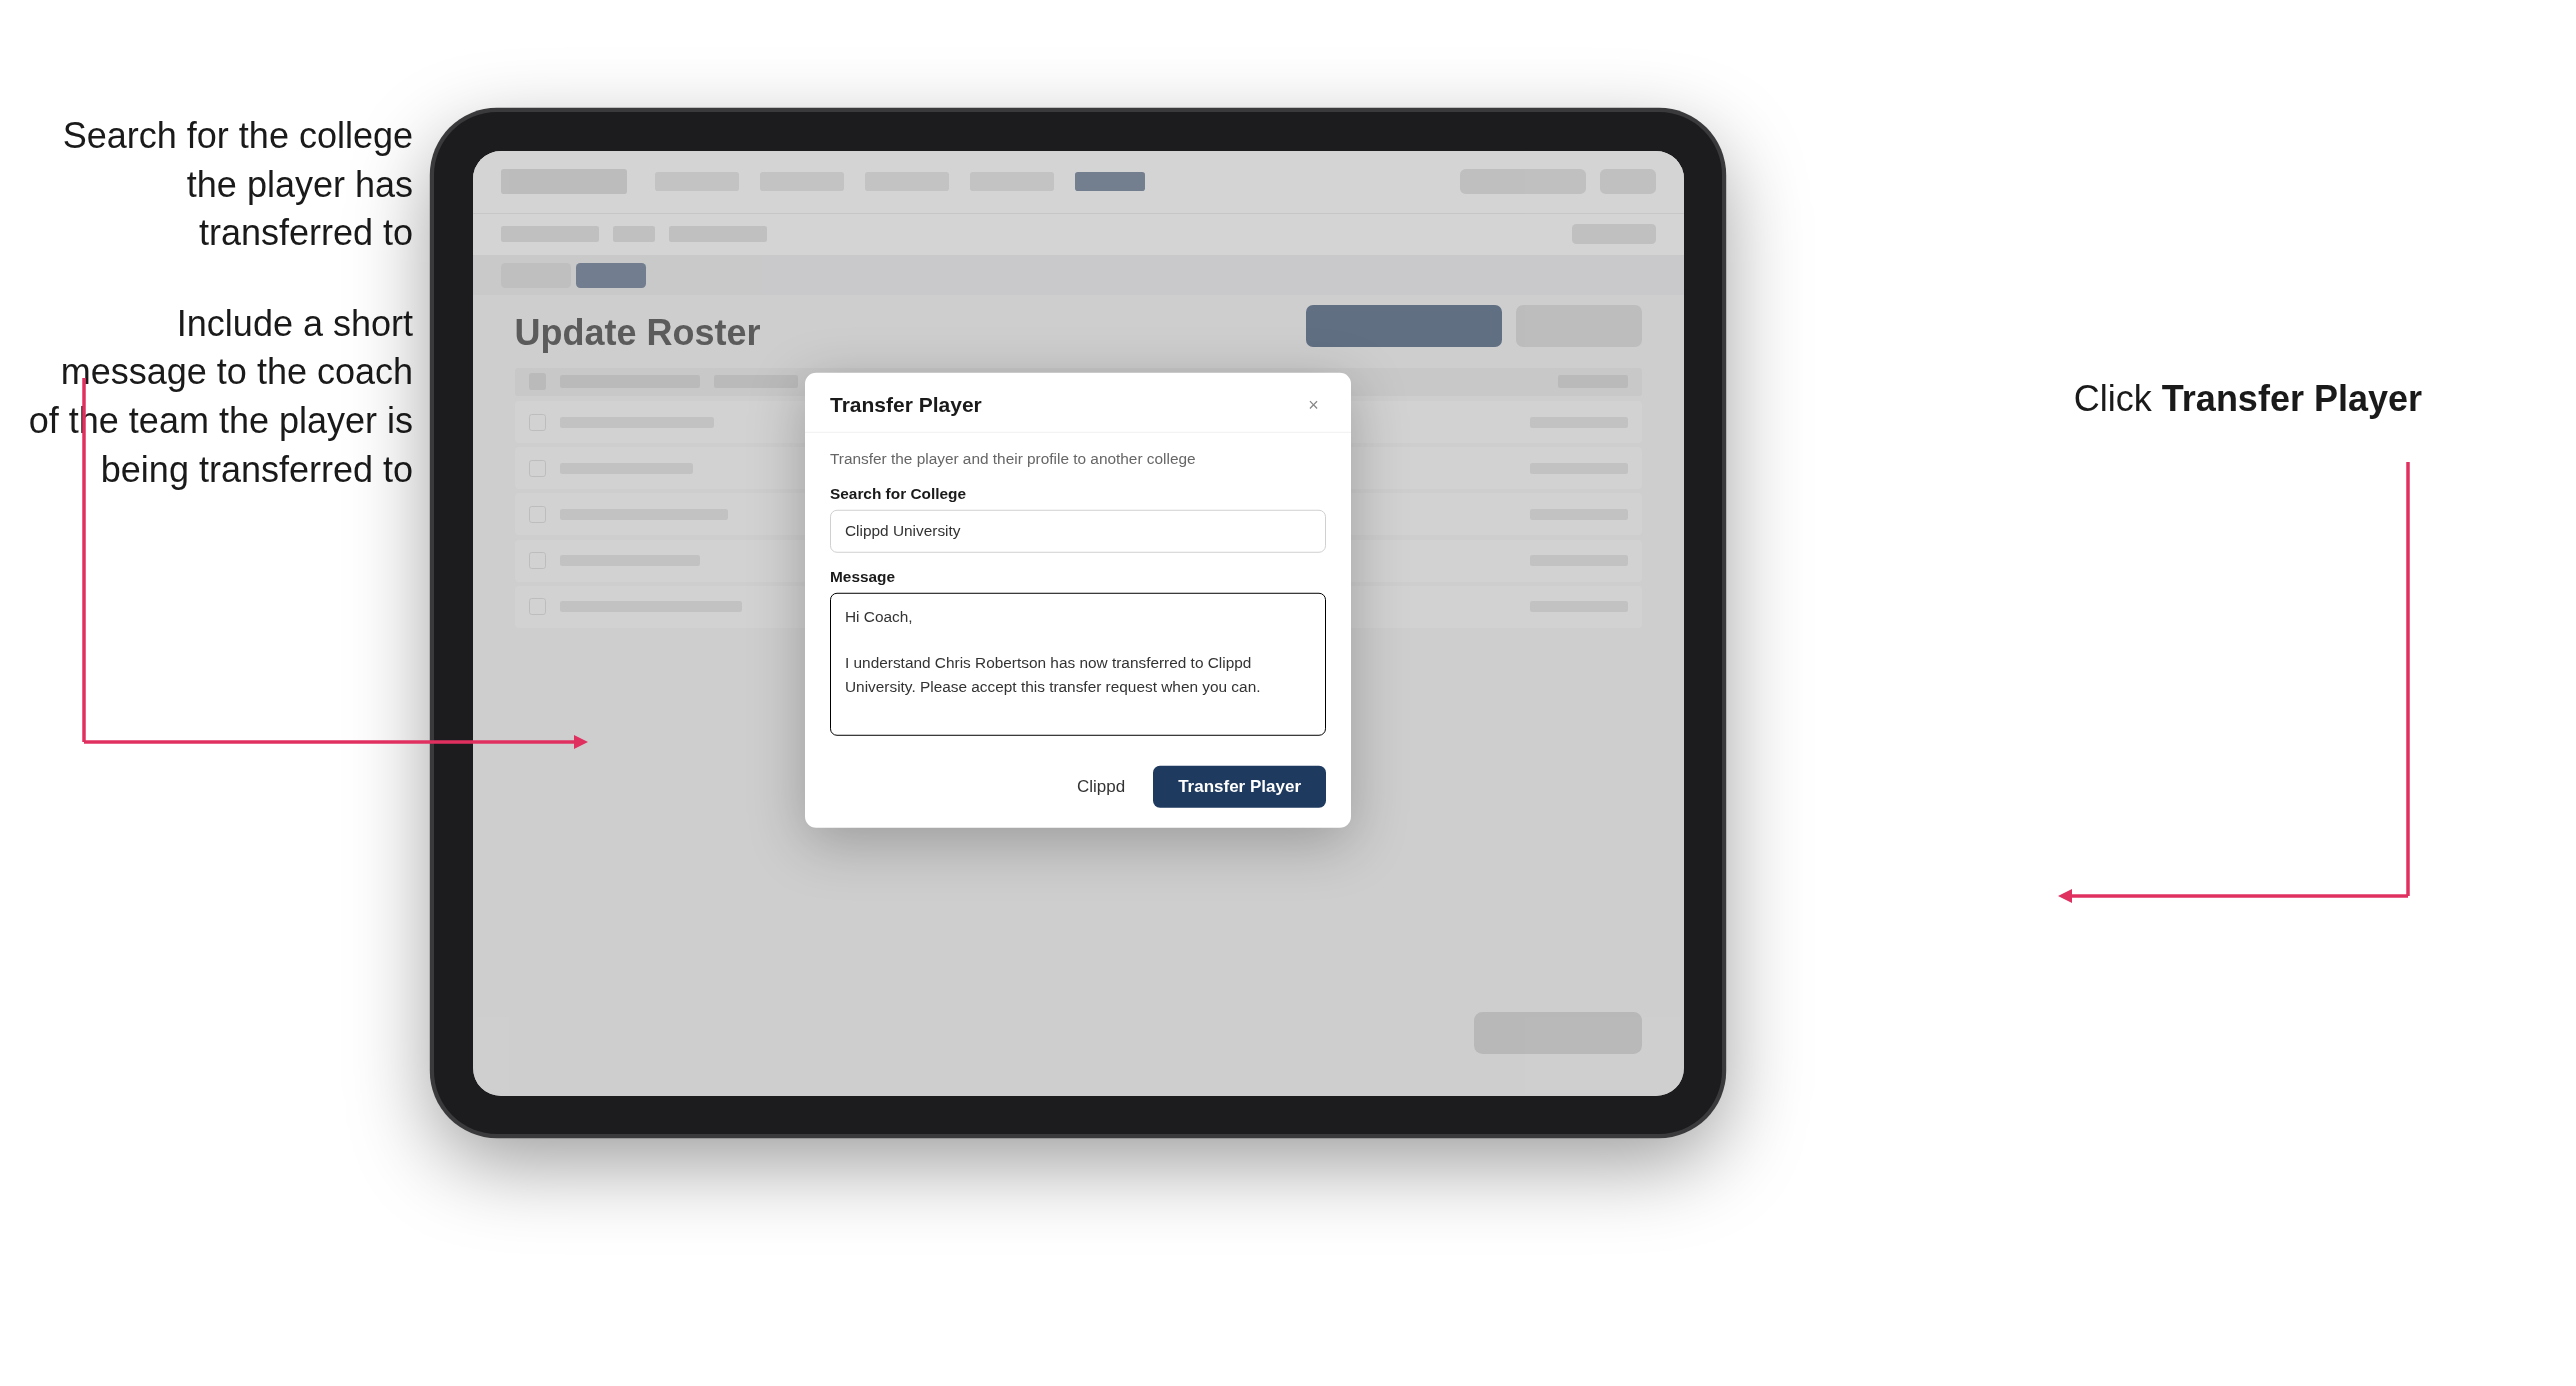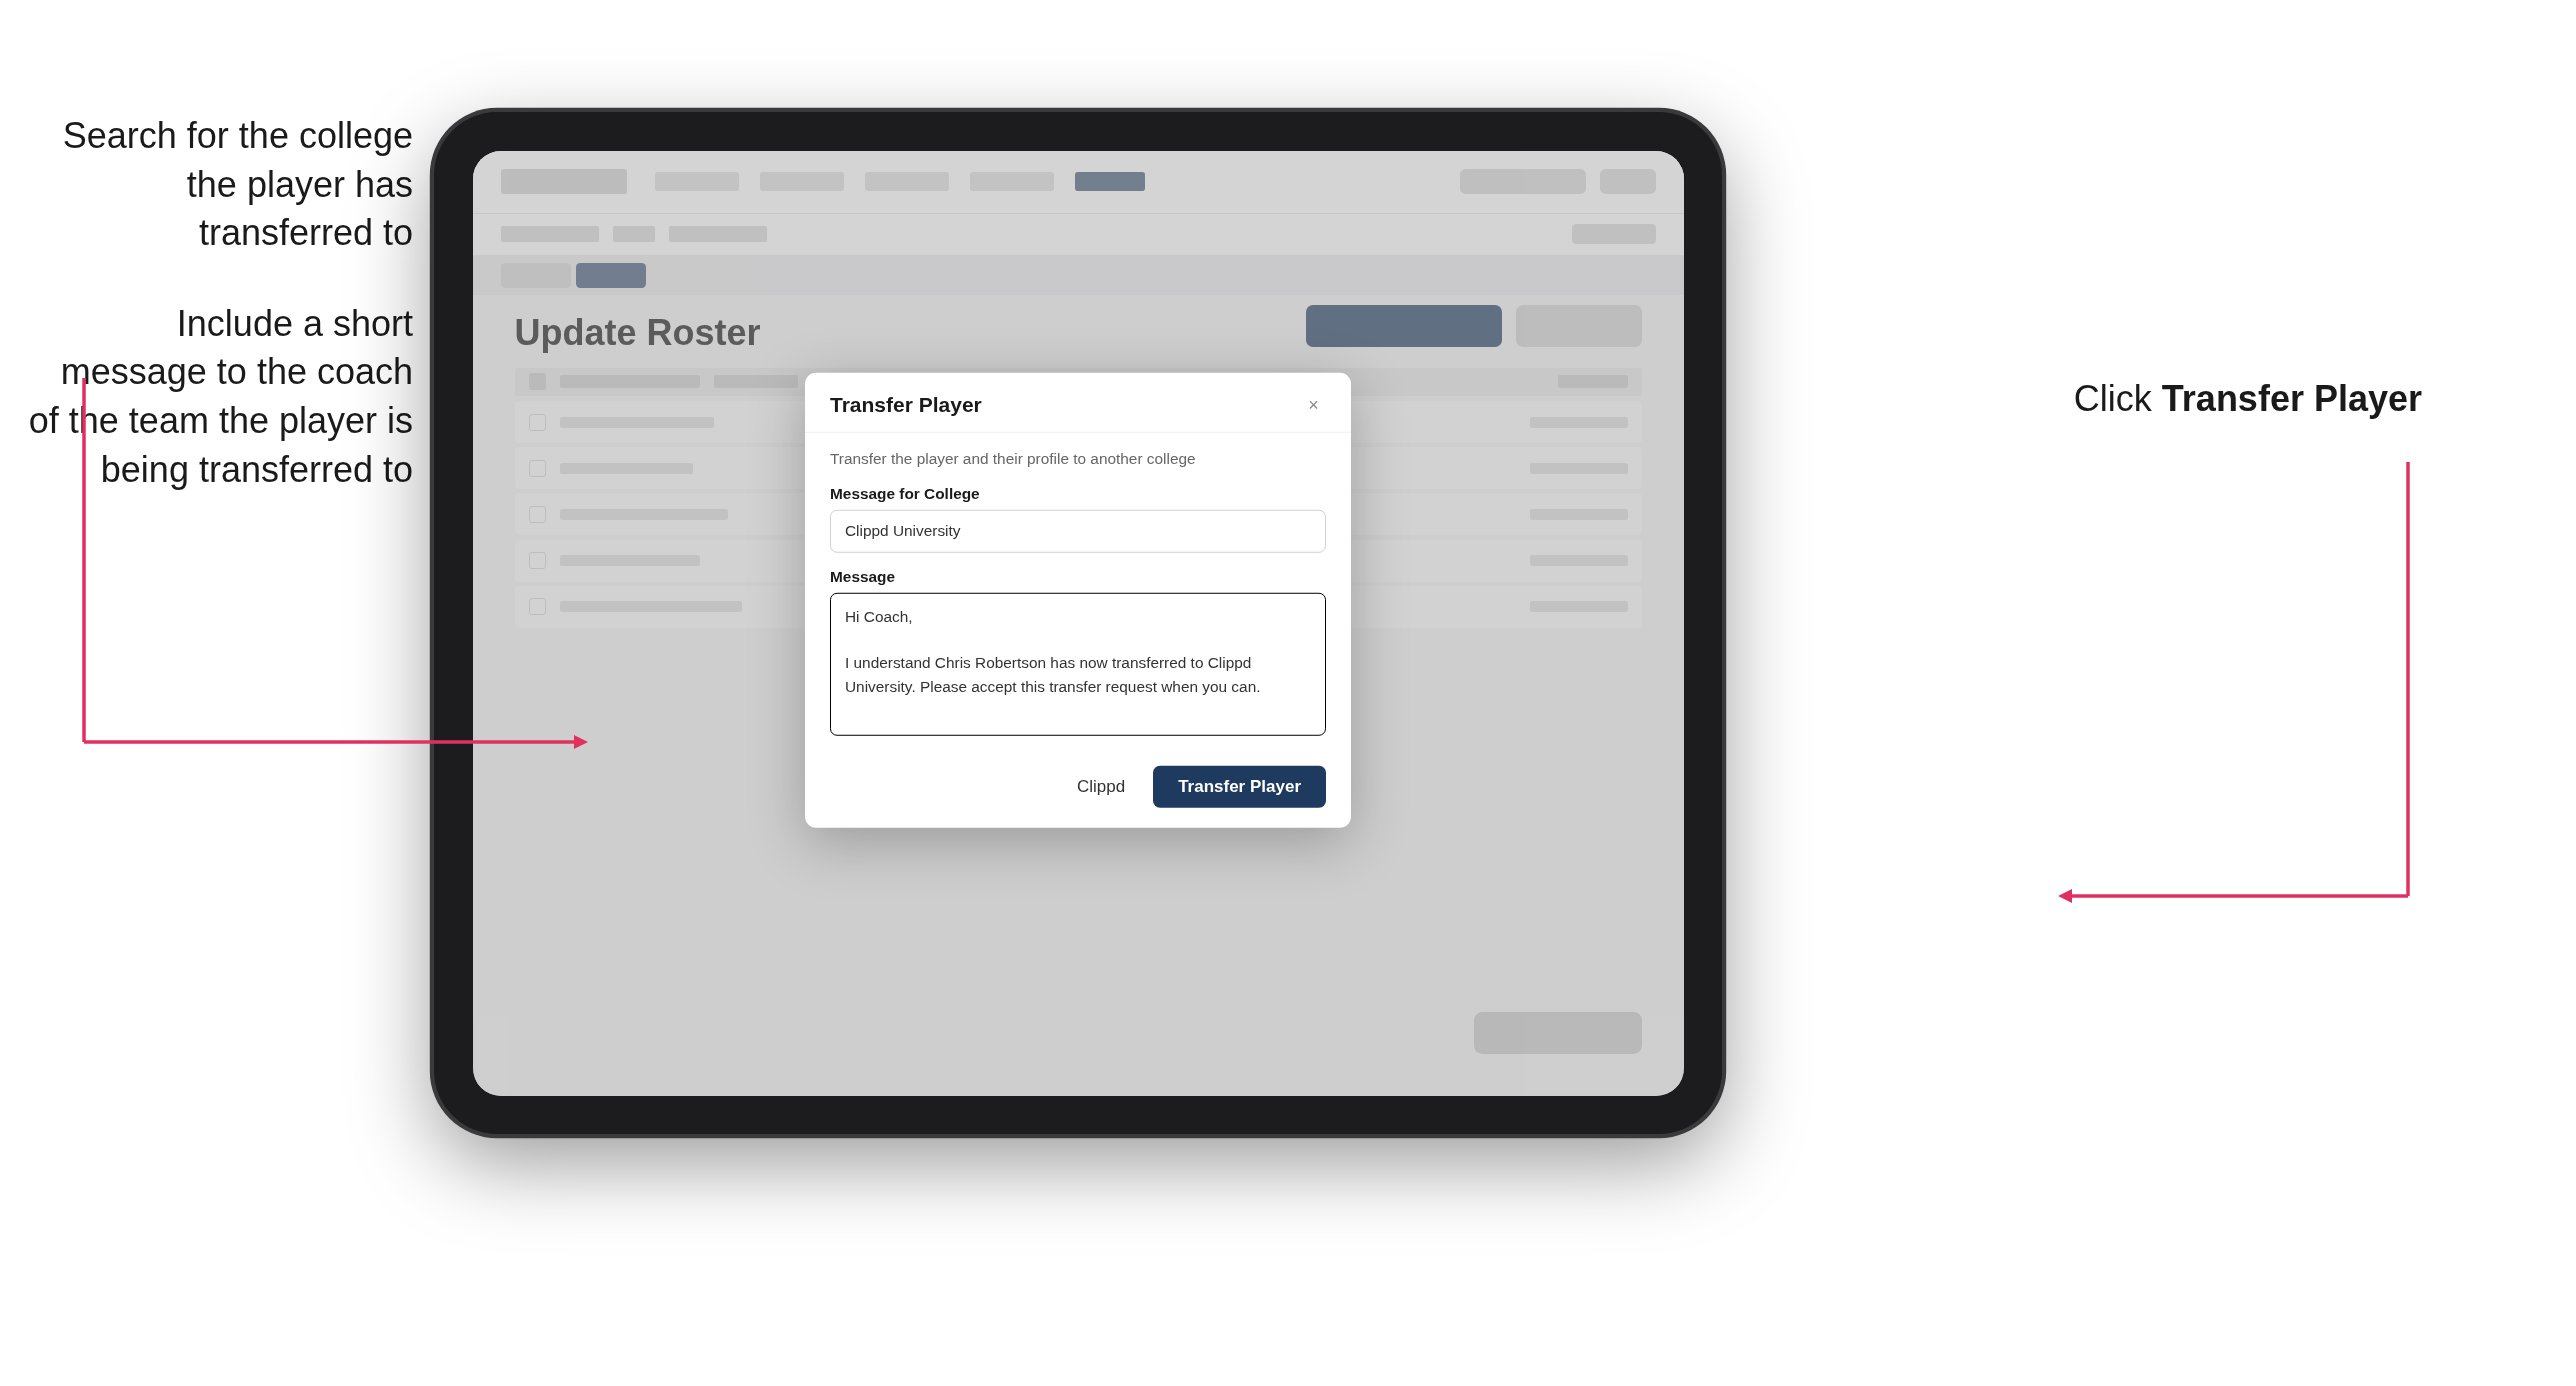--- a/index.html
+++ b/index.html
@@ -471,21 +471,21 @@
       <div class="modal">
 
         <div class="modal-header">
           <span class="modal-title">Transfer Player</span>
           <div class="modal-close">×</div>
         </div>
 
         <div class="modal-body">
           <p class="modal-subtitle">Transfer the player and their profile to another college</p>
 
-          <div class="modal-label">Message for College</div>
+          <div class="modal-label">Search for College</div>
           <input class="modal-input" type="text" value="Clippd University" style="">
 
           <div class="modal-label">Message</div>
           <textarea class="modal-textarea" style="">Hi Coach,
 
 I understand Chris Robertson has now transferred to Clippd University. Please accept this transfer request when you can.</textarea>
         </div>
 
         <div class="modal-footer">
           <button class="cancel-btn">Clippd</button>

